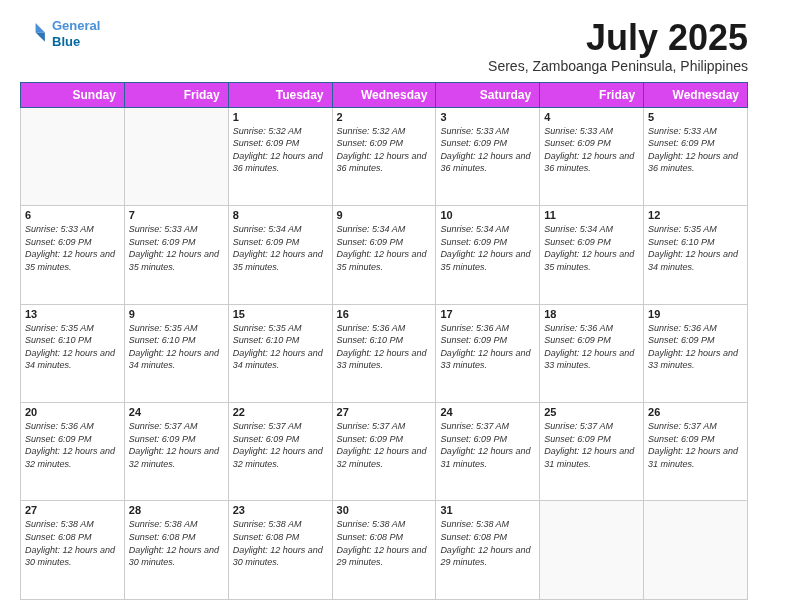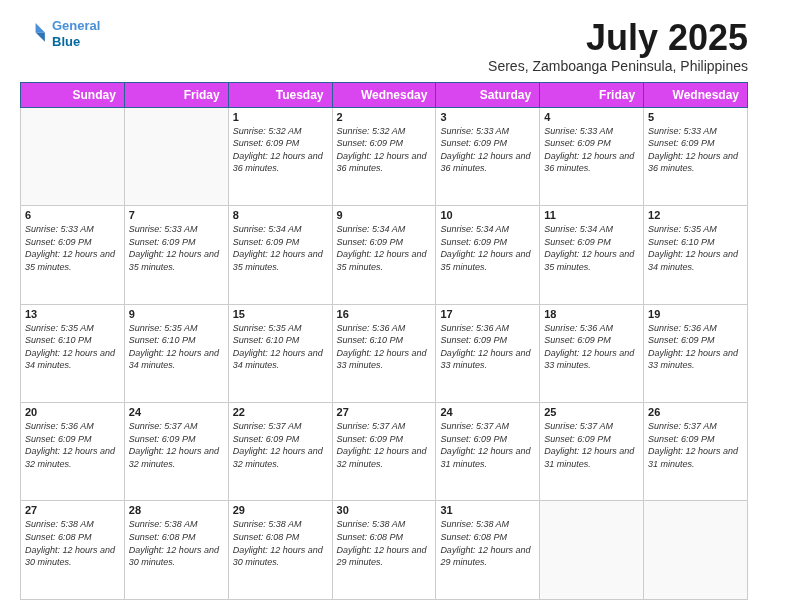--- a/index.html
+++ b/index.html
@@ -306,21 +306,21 @@
 Sunset: 6:08 PM
 Daylight: 12 hours and 30 minutes.</div>
           </td>
           <td>
             <span class="day-number">28</span>
             <div class="day-info" style="white-space: pre-line;">Sunrise: 5:38 AM
 Sunset: 6:08 PM
 Daylight: 12 hours and 30 minutes.</div>
           </td>
           <td>
-            <span class="day-number">29</span>
+            <span class="day-number">23</span>
             <div class="day-info" style="white-space: pre-line;">Sunrise: 5:38 AM
 Sunset: 6:08 PM
 Daylight: 12 hours and 30 minutes.</div>
           </td>
           <td>
             <span class="day-number">30</span>
             <div class="day-info" style="white-space: pre-line;">Sunrise: 5:38 AM
 Sunset: 6:08 PM
 Daylight: 12 hours and 29 minutes.</div>
           </td>

